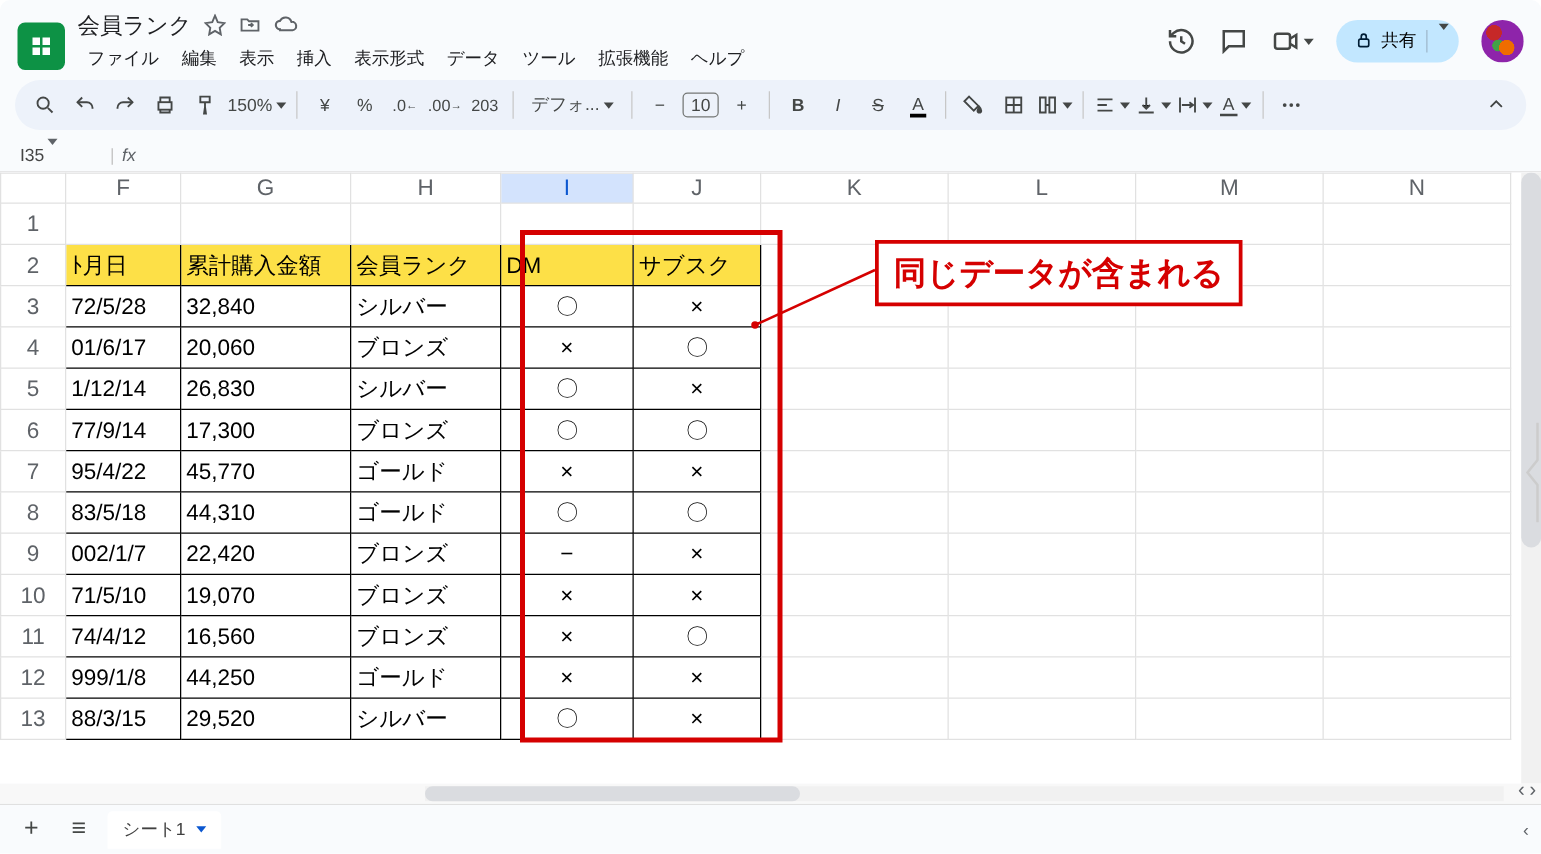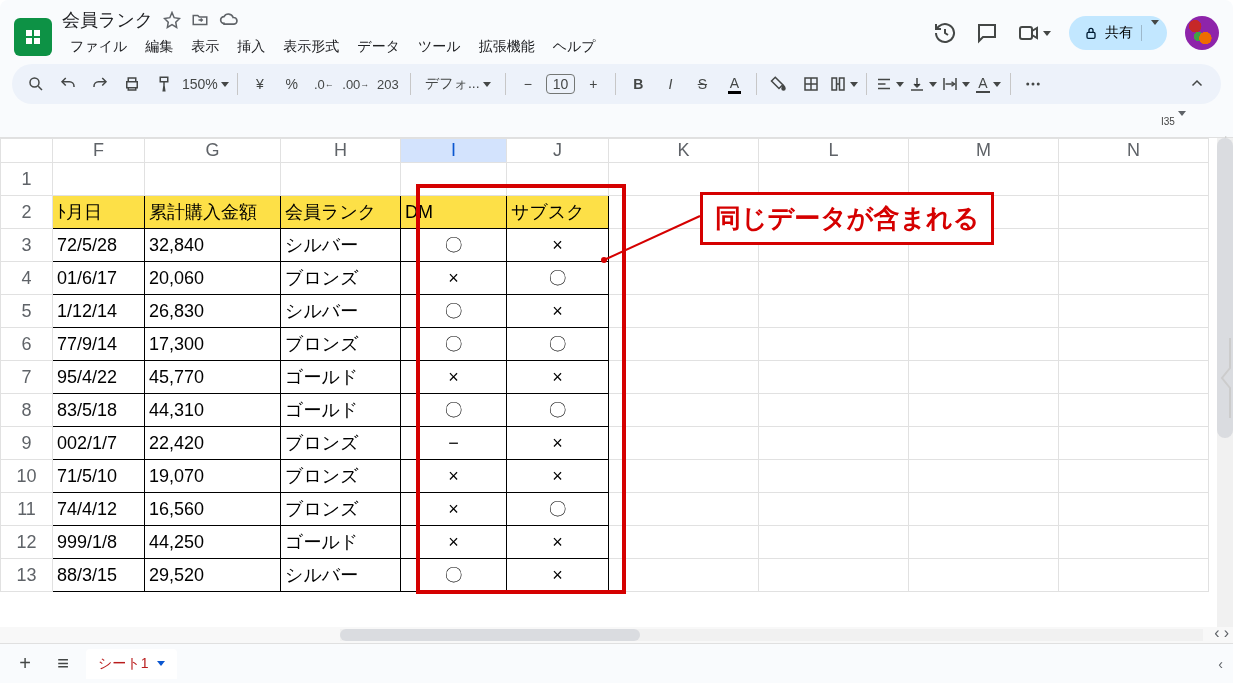--- a/index.html
+++ b/index.html
@@ -9,33 +9,33 @@
   .doc-icon { width: 38px; height: 38px; background: #0d9245; border-radius: 6px; display: flex; align-items: center; justify-content: center; margin-right: 10px; margin-top:8px;}
   .doc-icon svg { width: 24px; height: 24px; }
   .title-block { flex: 1; padding-top:2px;}
   .title-row { display: flex; align-items: center; gap: 10px; }
   .doc-title { font-size: 18px; color: #202124; }
   .ti { color: #5f6368; cursor: pointer; display: inline-flex; align-items: center;}
   .menu-row { display: flex; gap: 2px; font-size: 14px; color: #202124; padding-top:2px;}
   .menu-row span { padding: 4px 8px; border-radius: 4px; cursor: pointer;}
   .right-icons { display: flex; align-items: center; gap: 18px; margin-left:auto; }
   .ricon { color:#444746; cursor:pointer; display:flex; align-items:center;}
-  .share-btn { background: #c2e7ff; border-radius: 40px; display:flex; align-items:center; padding: 8px 8px 8px 14px; font-size:14px; cursor:pointer; gap:6px;}
+  .share-btn { background: #c2e7ff; border-radius: 40px; display:flex; padding: 8px 8px 8px 14px; font-size:14px; cursor:pointer; gap:6px;}
   .share-btn .chev { border-left: 1px solid #9db8cb; padding-left: 6px; margin-left:2px;}
   .avatar { width:34px; height:34px; border-radius:50%; background: radial-gradient(circle at 30% 30%, #c62828 18%, transparent 19%), radial-gradient(circle at 60% 65%, #ef6c00 20%, transparent 21%), radial-gradient(circle at 40% 60%, #43a047 16%, transparent 17%), #8e24aa; background-blend-mode: normal; background-size:cover; }
   .toolbar-wrap { padding: 6px 12px; }
   .toolbar { background: #edf2fa; border-radius: 26px; height: 40px; display:flex; align-items:center; padding: 0 10px; gap:4px; color:#444746;}
   .tb { min-width: 28px; height:28px; display:flex; align-items:center; justify-content:center; border-radius:4px; cursor:pointer; font-size:14px;}
   .tb.small{ font-size:13px;}
   .tb.bold{ font-weight:bold;}
   .sep { width:1px; height:22px; background:#c7c7c7; margin: 0 4px;}
   .fontsize-box{ border:1px solid #747775; border-radius:4px; padding:1px 6px; font-size:14px; min-width:24px; text-align:center;}
   .chev-down{ width:0;height:0;border-left:4px solid transparent;border-right:4px solid transparent;border-top:5px solid #444746; margin-left:3px;}
   .toolbar-right{ margin-left:auto;}
-  .namebox-row { display:flex; align-items:flex-end; padding:4px 6px 4px 10px; font-size:10px; color:#444; border-bottom:1px solid #e0e0e0; height:28px; gap:6px;flex-direction:column;}
+  .namebox-row { display:flex; align-items:center; padding:4px 6px 4px 10px; font-size:14px; color:#444; border-bottom:1px solid #e0e0e0; height:28px; gap:6px;}
   .namebox{ width:72px; padding: 2px 6px;}
   .fx{ font-style:italic; color:#5f6368;}
   .grid-area{ flex:1; position:relative; overflow:hidden; background:#fff;}
   .sheet{ border-collapse:collapse; table-layout:fixed;}
   .sheet td, .sheet th { border:1px solid #e1e1e1; height:33px; font-size:18px; font-family: Arial, sans-serif; padding:0 4px; overflow:hidden; white-space:nowrap;}
   .colh{ background:#fff; text-align:center; color:#5f6368; font-weight:normal; height:24px !important; font-size:14px;}
   .rowh{ background:#fff; text-align:center; color:#5f6368; font-weight:normal; width:52px; font-size:14px;}
   .colh.sel, .rowh.sel{ background:#d3e3fd; color:#0b57d0;}
   .datacell{ font-size:18px; }
   .hdrcell{ background:#fde047; border:1px solid #000 !important;}
@@ -47,21 +47,21 @@
   .redbox{ position:absolute; border:4px solid #d50000; pointer-events:none;}
   .annot{ position:absolute; border:3px solid #d50000; background:#fff; padding:6px 12px; font-size:26px; font-weight:bold; color:#d50000; font-family: "MS PGothic", Arial, sans-serif;}
   .scrollbars-v{ position:absolute; right:0; top:0; bottom:0; width:16px; background:#f1f1f1;}
   .thumb-v{ position:absolute; right:0; top:0; width:16px; height:300px; background:#dadce0; border-radius:8px;}
   .bottom-scroll{ height:16px; background:#f8f8f8; position:relative;}
   .bottom-scroll .track{ position:absolute; left:340px; right:30px; top:2px; height:12px; background:#f1f1f1;}
   .bottom-scroll .thumb{ position:absolute; left:340px; width:300px; top:2px; height:12px; background:#dadce0; border-radius:6px;}
   .nav-arrows{position:absolute; right:4px; top:-3px; color:#5f6368; display:flex; gap:4px; font-size:16px;}
   .sheettabs{ height:40px; background:#f9fbfd; display:flex; align-items:center; padding:0 10px; gap:8px; font-size:14px; color:#444746; border-top:1px solid #e0e0e0;}
   .addt, .allt { width:30px; text-align:center; cursor:pointer; font-size:20px;}
-  .tab{ background:#fff; color:#b91c1c; padding:6px 12px; border-radius:4px 4px 0 0; display:flex; align-items:center; gap:6px; cursor:pointer; font-weight:500;}
+  .tab{ background:#fff; color:#404040; padding:6px 12px; border-radius:4px 4px 0 0; display:flex; align-items:center; gap:6px; cursor:pointer; font-weight:500;}
   .side-bracket{position:absolute; right:1px; top:200px; width:14px; height:80px;}
   .side-bracket svg{width:14px;height:80px;}
 </style>
 </head>
 <body>
 
 <div class="app">
 
   <div class="titlebar">
     <div class="doc-icon">

